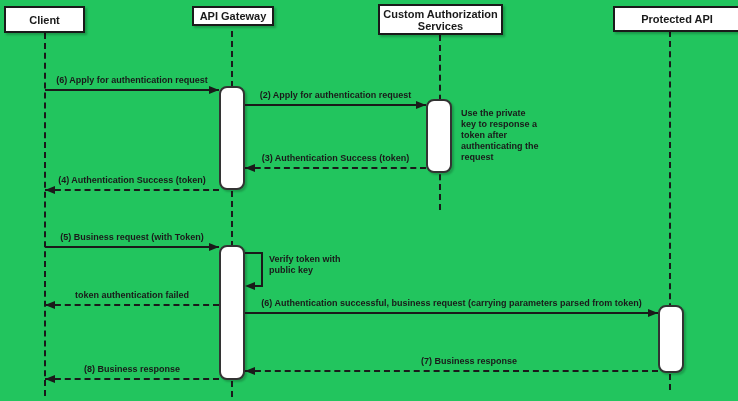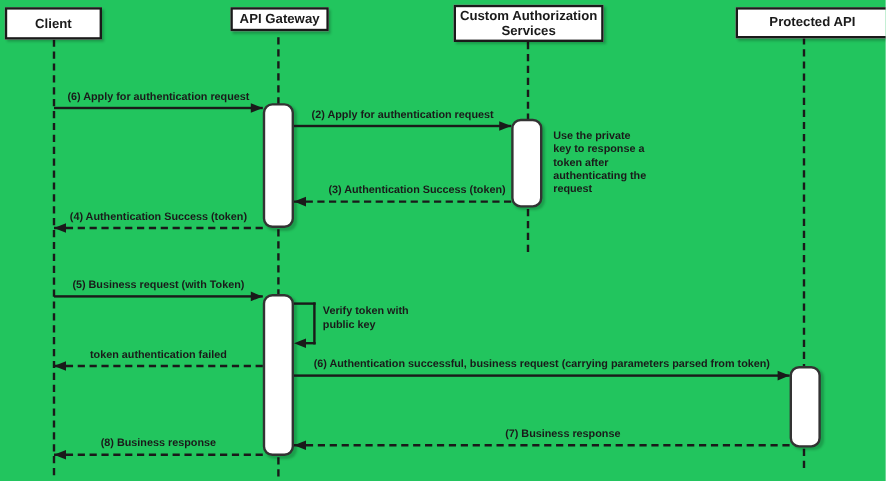--- a/index.html
+++ b/index.html
@@ -114,21 +114,21 @@
   <div class="msg-line" style="left:45px; top:89px; width:174px;"></div>
   <div class="arrow-right" style="left:209px; top:86px;"></div>
   <div class="msg-label" style="left:45px; top:75px; width:174px;">(6) Apply for authentication request</div>
 
   <div class="msg-line" style="left:245px; top:104px; width:181px;"></div>
   <div class="arrow-right" style="left:416px; top:101px;"></div>
   <div class="msg-label" style="left:245px; top:90px; width:181px;">(2) Apply for authentication request</div>
 
   <div class="msg-line dashed" style="left:245px; top:167px; width:181px;"></div>
   <div class="arrow-left" style="left:245px; top:164px;"></div>
-  <div class="msg-label" style="left:245px; top:153px; width:181px;margin-left:12px;">(3) Authentication Success (token)</div>
+  <div class="msg-label" style="left:245px; top:153px; width:181px;">(3) Authentication Success (token)</div>
 
   <div class="msg-line dashed" style="left:45px; top:189px; width:174px;"></div>
   <div class="arrow-left" style="left:45px; top:186px;"></div>
   <div class="msg-label" style="left:45px; top:175px; width:174px;">(4) Authentication Success (token)</div>
 
   <div class="msg-line" style="left:45px; top:246px; width:174px;"></div>
   <div class="arrow-right" style="left:209px; top:243px;"></div>
   <div class="msg-label" style="left:45px; top:232px; width:174px;">(5) Business request (with Token)</div>
 
   <div class="msg-line" style="left:245px; top:252px; width:18px;"></div>

